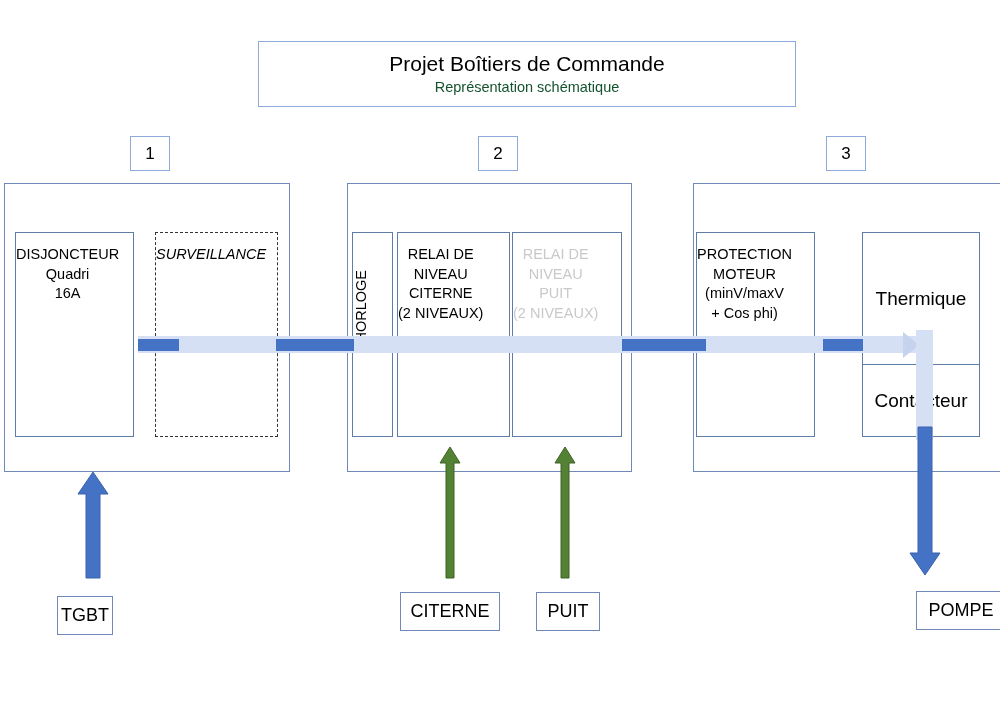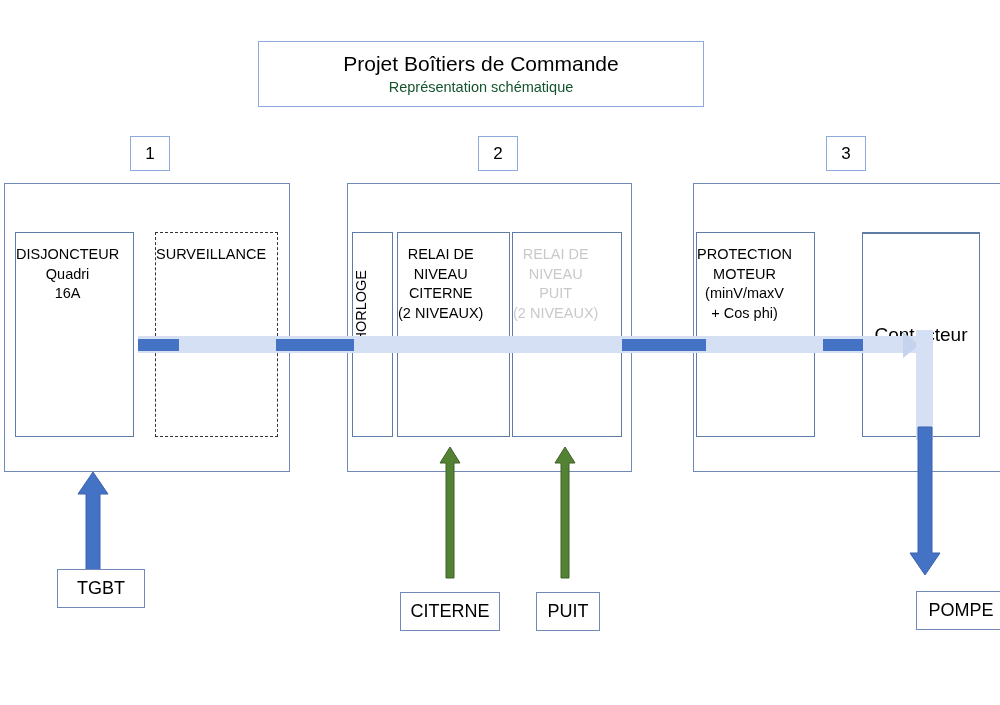--- a/index.html
+++ b/index.html
@@ -17,21 +17,21 @@
     height: 705px;
     overflow: hidden;
     background: #ffffff;
   }
 
   
   .title-box {
     position: absolute;
     left: 258px;
     top: 41px;
-    width: 446px;
+    width: 538px;
     height: 66px;
     border: 1px solid #8ea9db;
     background: #ffffff;
     display: flex;
     flex-direction: column;
     align-items: center;
     justify-content: center;
     box-sizing: border-box;
   }
   .title-main {
@@ -177,21 +177,21 @@
 
   <div class="group-box" style="left:4px; top:183px; width:286px; height:289px;"></div>
   <div class="group-box" style="left:347px; top:183px; width:285px; height:289px;"></div>
   <div class="group-box" style="left:693px; top:183px; width:314px; height:289px;"></div>
 
   <div class="comp-box" style="left:15px; top:232px; width:119px; height:205px;">
     <span class="comp-text">DISJONCTEUR
 Quadri
 16A</span>
   </div>
-  <div class="comp-box dashed" style="left:155px; top:232px; width:123px; height:205px;">
+  <div class="comp-box dashed" style="left:155px; top:232px; width:123px; height:205px;font-style:italic;">
     <span class="comp-text">SURVEILLANCE</span>
   </div>
 
   <div class="comp-box vertical" style="left:352px; top:232px; width:41px; height:205px;">
     <span class="vert-text">HORLOGE</span>
   </div>
   <div class="comp-box" style="left:397px; top:232px; width:113px; height:205px;">
     <span class="comp-text">RELAI DE
 NIVEAU
 CITERNE
@@ -204,41 +204,44 @@
 (2 NIVEAUX)</span>
   </div>
 
   <div class="comp-box" style="left:696px; top:232px; width:119px; height:205px;">
     <span class="comp-text">PROTECTION
 MOTEUR
 (minV/maxV
 + Cos phi)</span>
   </div>
   <div class="split-box" style="left:862px; top:232px; width:118px; height:205px;">
+    <div class="split-half top">
+      <span>Thermique</span>
+    </div>
     <div class="split-divider"></div>
     <div class="split-half">
       <span>Contacteur</span>
     </div>
   </div>
 
   <div class="band-light" style="left:138px; top:336px; width:782px; height:17px;"></div>
 
   <div class="band-dark" style="left:138px; top:339px; width:41px; height:12px;"></div>
   <div class="band-dark" style="left:276px; top:339px; width:78px; height:12px;"></div>
   <div class="band-dark" style="left:622px; top:339px; width:84px; height:12px;"></div>
   <div class="band-dark" style="left:823px; top:339px; width:40px; height:12px;"></div>
 
   <div class="band-arrow-light" style="left:903px; top:332px;"></div>
 
   <div class="band-vert-light" style="left:916px; top:330px; width:17px; height:110px;"></div>
 
   <svg class="arrow" style="left:76px; top:470px; width:34px; height:110px;" viewBox="0 0 34 110">
     <polygon points="17,2 32,24 24,24 24,108 10,108 10,24 2,24" fill="#4472C4" stroke="#3a62ad" stroke-width="1"></polygon>
   </svg>
-  <div class="label-box" style="left:57px; top:569px; width:88px; height:39px;">
+  <div class="label-box" style="left:57px; top:596px; width:56px; height:39px;">
     <span>TGBT</span>
   </div>
 
   <svg class="arrow" style="left:438px; top:445px; width:24px; height:135px;" viewBox="0 0 24 135">
     <polygon points="12,2 22,18 16,18 16,133 8,133 8,18 2,18" fill="#548235" stroke="#3f6127" stroke-width="1"></polygon>
   </svg>
   <div class="label-box" style="left:400px; top:592px; width:100px; height:39px;">
     <span>CITERNE</span>
   </div>
 

